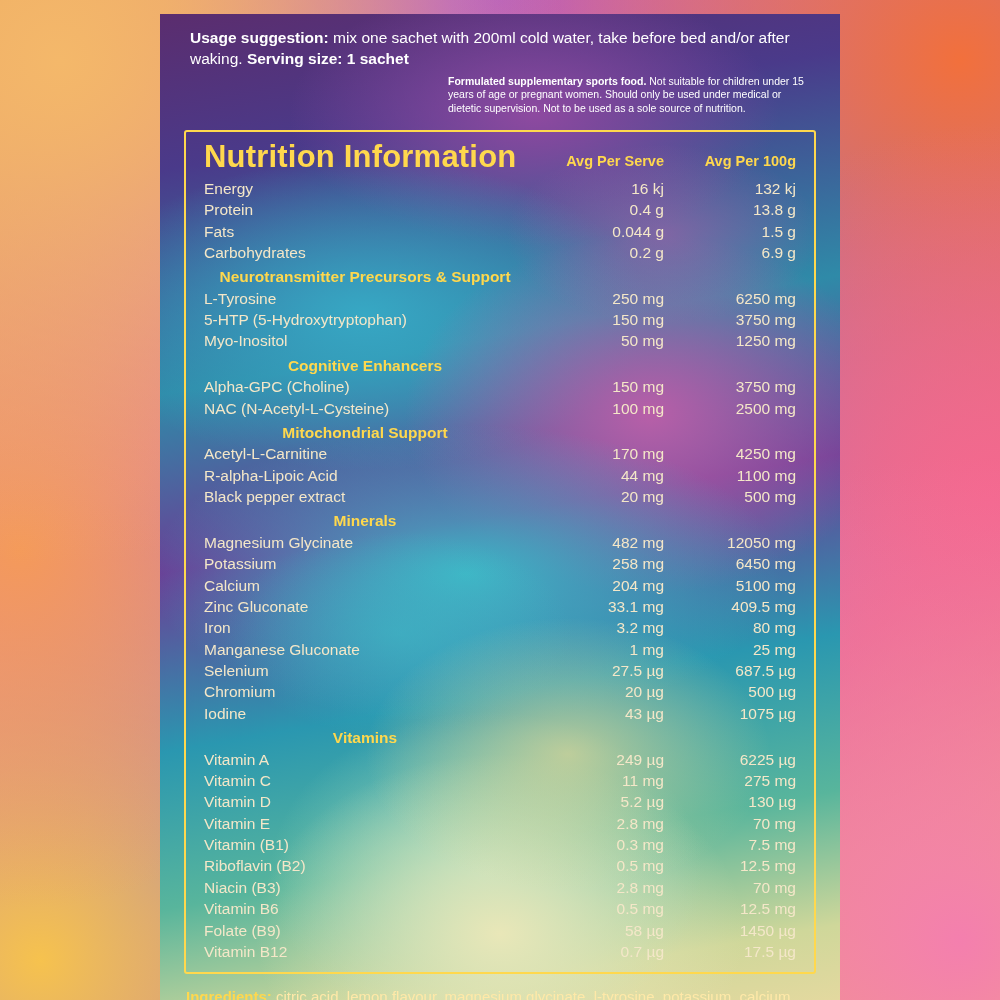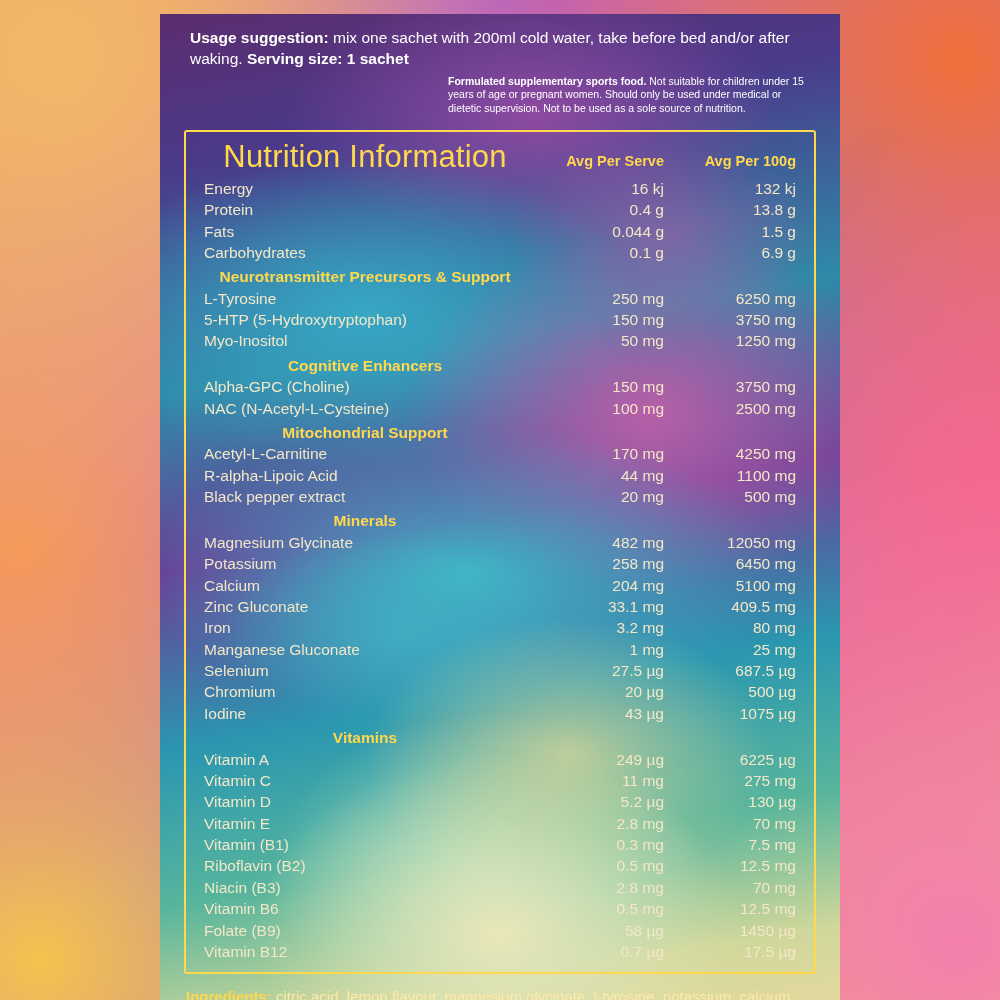--- a/index.html
+++ b/index.html
@@ -55,23 +55,22 @@
   }
   .disclaimer b{font-weight:bold;}
 
   
   .nutbox{
     margin:14px 24px 0 24px;border:2px solid #ffd84d;border-radius:3px;
     padding:8px 18px 10px 18px;
   }
   .nuthead{display:flex;align-items:flex-end;}
   .nuttitle{
-    color:#ffd84d;font-size:31px;font-weight:normal;flex:1;letter-spacing:.2px;
+    color:#ffd84d;font-size:31px;font-weight:bold;flex:1;letter-spacing:.2px;
     line-height:1.1;
-    text-align:center;
   }
   .colhead{color:#ffd84d;font-size:14.5px;font-weight:bold;text-align:right;padding-bottom:5px;}
   .c2{width:138px;text-align:right;}
   .c3{width:132px;}
 
   table{width:100%;border-collapse:collapse;margin-top:4px;}
   td{font-size:15.5px;line-height:1.38;color:#f4e7c8;padding:0;}
   td.v{text-align:right;white-space:nowrap;}
   td.v2{width:138px;}
   td.v3{width:132px;}
@@ -118,21 +117,21 @@
             <td class="v v2">0.4 g</td>
             <td class="v v3">13.8 g</td>
           </tr>
           <tr>
             <td>Fats</td>
             <td class="v v2">0.044 g</td>
             <td class="v v3">1.5 g</td>
           </tr>
           <tr>
             <td>Carbohydrates</td>
-            <td class="v v2">0.1 g</td>
+            <td class="v v2">0.2 g</td>
             <td class="v v3">6.9 g</td>
           </tr>
           <tr class="sec">
             <td>Neurotransmitter Precursors &amp; Support</td>
             <td class="v v2"></td>
             <td class="v v3"></td>
           </tr>
           <tr>
             <td>L-Tyrosine</td>
             <td class="v v2">250 mg</td>

